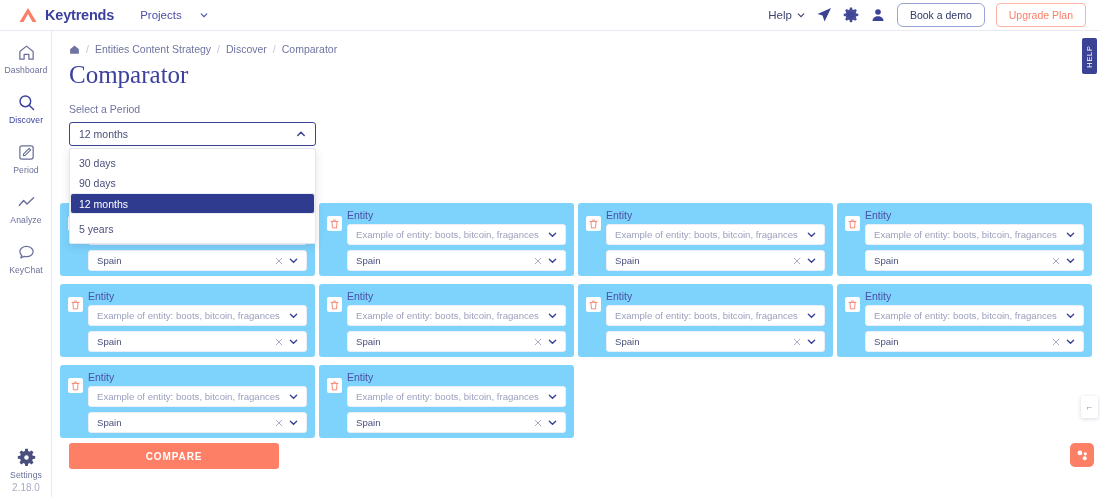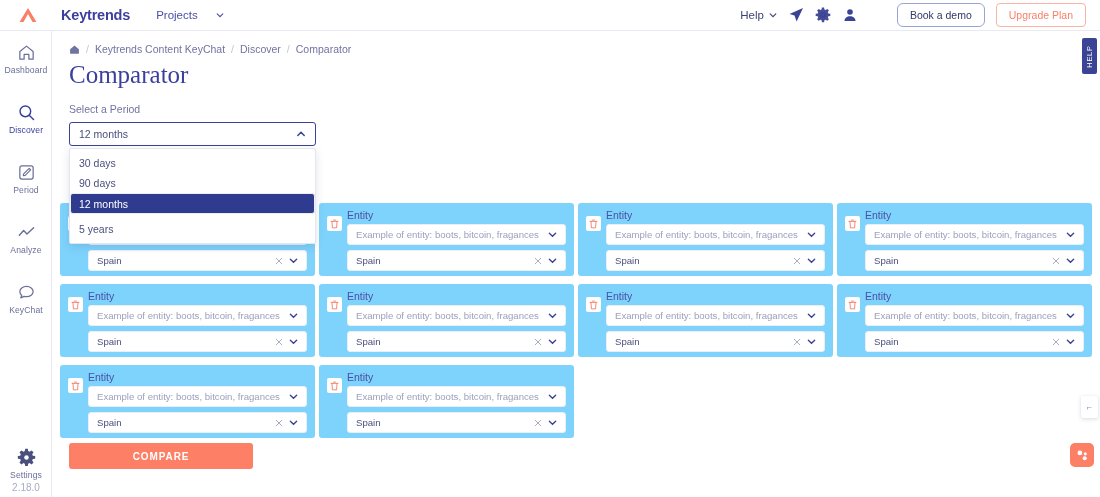--- a/index.html
+++ b/index.html
@@ -11,56 +11,55 @@
     color: #3d3f5c;
   }
   .app { position: relative; width: 1100px; height: 497px; }
 
   
   .topbar {
     position: absolute; top: 0; left: 0; width: 1100px; height: 31px;
     background: #fff; border-bottom: 1px solid #e8e9f2;
     display: flex; align-items: center;
   }
-  .logo-wrap { display: flex; align-items: center; gap: 23px; margin-left: 18px; }
+  .logo-wrap { display: flex; align-items: center; gap: 7px; margin-left: 18px; }
   .logo-mark { width: 20px; height: 16px; display: block; }
   .logo-text { font-size: 14.5px; font-weight: bold; color: #3b3f9e; letter-spacing: -.2px; }
   .projects {
     margin-left: 26px; font-size: 11.5px; color: #4b4fa6; display: flex;
     align-items: center; gap: 18px; cursor: pointer;
   }
   .chev { width: 8px; height: 8px; display: inline-block; }
   .top-right { margin-left: auto; display: flex; align-items: center; gap: 11px; margin-right: 14px; }
   .help-menu { font-size: 11.5px; color: #3d4473; display: flex; align-items: center; gap: 5px; cursor: pointer; }
   .ticon { width: 16px; height: 16px; display: block; cursor: pointer; }
   .btn-demo {
     font-size: 10.5px; color: #2f3a67; background: #fff; border: 1px solid #9aa3d6;
     border-radius: 6px; padding: 5px 12px; cursor: pointer; white-space: nowrap;
     font-family: inherit;
-    margin-left: 28px;
   }
   .btn-upgrade {
     font-size: 10.5px; color: #fa7f68; background: #fff; border: 1px solid #fbb3a4;
     border-radius: 4px; padding: 5px 12px; cursor: pointer; white-space: nowrap;
     font-family: inherit;
   }
 
   
   .sidebar {
     position: absolute; top: 31px; left: 0; width: 52px; height: 466px;
     background: #fff; border-right: 1px solid #e8e9f2;
   }
   .nav-item {
     width: 52px; display: flex; flex-direction: column; align-items: center;
     gap: 3px; cursor: pointer; color: #6a6f99; text-decoration: none;
   }
   .nav-item .ico { width: 19px; height: 19px; display: block; }
   .nav-label { font-size: 8.6px; letter-spacing: .1px; }
   .nav-item.active { color: #3b3f9e; }
-  .nav-top { position: absolute; top: 12px; left: 0; display: flex; flex-direction: column; gap: 28px; }
+  .nav-top { position: absolute; top: 12px; left: 0; display: flex; flex-direction: column; gap: 18px; }
   .nav-bottom { position: absolute; bottom: 4px; left: 0; display: flex; flex-direction: column; align-items: center; gap: 2px; }
   .version { font-size: 10px; color: #a8acc6; }
 
   
   .main { position: absolute; top: 31px; left: 52px; width: 1048px; height: 466px; background: #fff; }
   .breadcrumb {
     display: flex; align-items: center; gap: 6px; font-size: 10.5px;
     color: #6f74a0; margin: 12px 0 0 17px;
   }
   .breadcrumb .sep { color: #c2c5dd; }
@@ -115,21 +114,21 @@
     height: 21px; background: #fff; border: 1px solid #eceef6; border-radius: 3px;
     display: flex; align-items: center; padding: 0 8px; cursor: pointer; margin-bottom: 5px;
   }
   .sel-text { font-size: 9.6px; color: #9ca1bd; white-space: nowrap; overflow: hidden; }
   .sel-text.filled { color: #4a4f7d; }
   .sel-icons { margin-left: auto; display: flex; align-items: center; gap: 6px; flex: none; padding-left: 6px; }
   .x-ico { width: 8px; height: 8px; display: block; cursor: pointer; }
   .dn-ico { width: 9px; height: 9px; display: block; }
 
   .compare-btn {
-    position: absolute; left: 17px; top: 412px; width: 184px; height: 26px;
+    position: absolute; left: 17px; top: 412px; width: 210px; height: 26px;
     background: #fc7f66; color: #fff; border: none; border-radius: 3px;
     font-size: 10px; font-weight: bold; letter-spacing: .9px; cursor: pointer;
     font-family: inherit;
   }
 
   
   .help-tab {
     position: absolute; right: 3px; top: 38px; width: 15px; height: 36px;
     background: #3b4394; border-radius: 2px; color: #fff; font-size: 7.5px;
     letter-spacing: .7px; display: flex; align-items: center; justify-content: center;
@@ -243,21 +242,21 @@
     </div>
   </div>
 
   <div class="main">
 
     <div class="breadcrumb">
       <svg class="home-ico" viewBox="0 0 12 12">
         <path d="M1.2 5.6 L6 1.6 L10.8 5.6 V10.6 H1.2 Z" fill="#6f74a0"></path>
       </svg>
       <span class="sep">/</span>
-      <span class="crumb">Keytrends Content KeyChat</span>
+      <span class="crumb">Entities Content Strategy</span>
       <span class="sep">/</span>
       <span class="crumb">Discover</span>
       <span class="sep">/</span>
       <span class="crumb">Comparator</span>
     </div>
 
     <h1 class="page-title">Comparator</h1>
 
     <div class="period-label">Select a Period</div>
 

